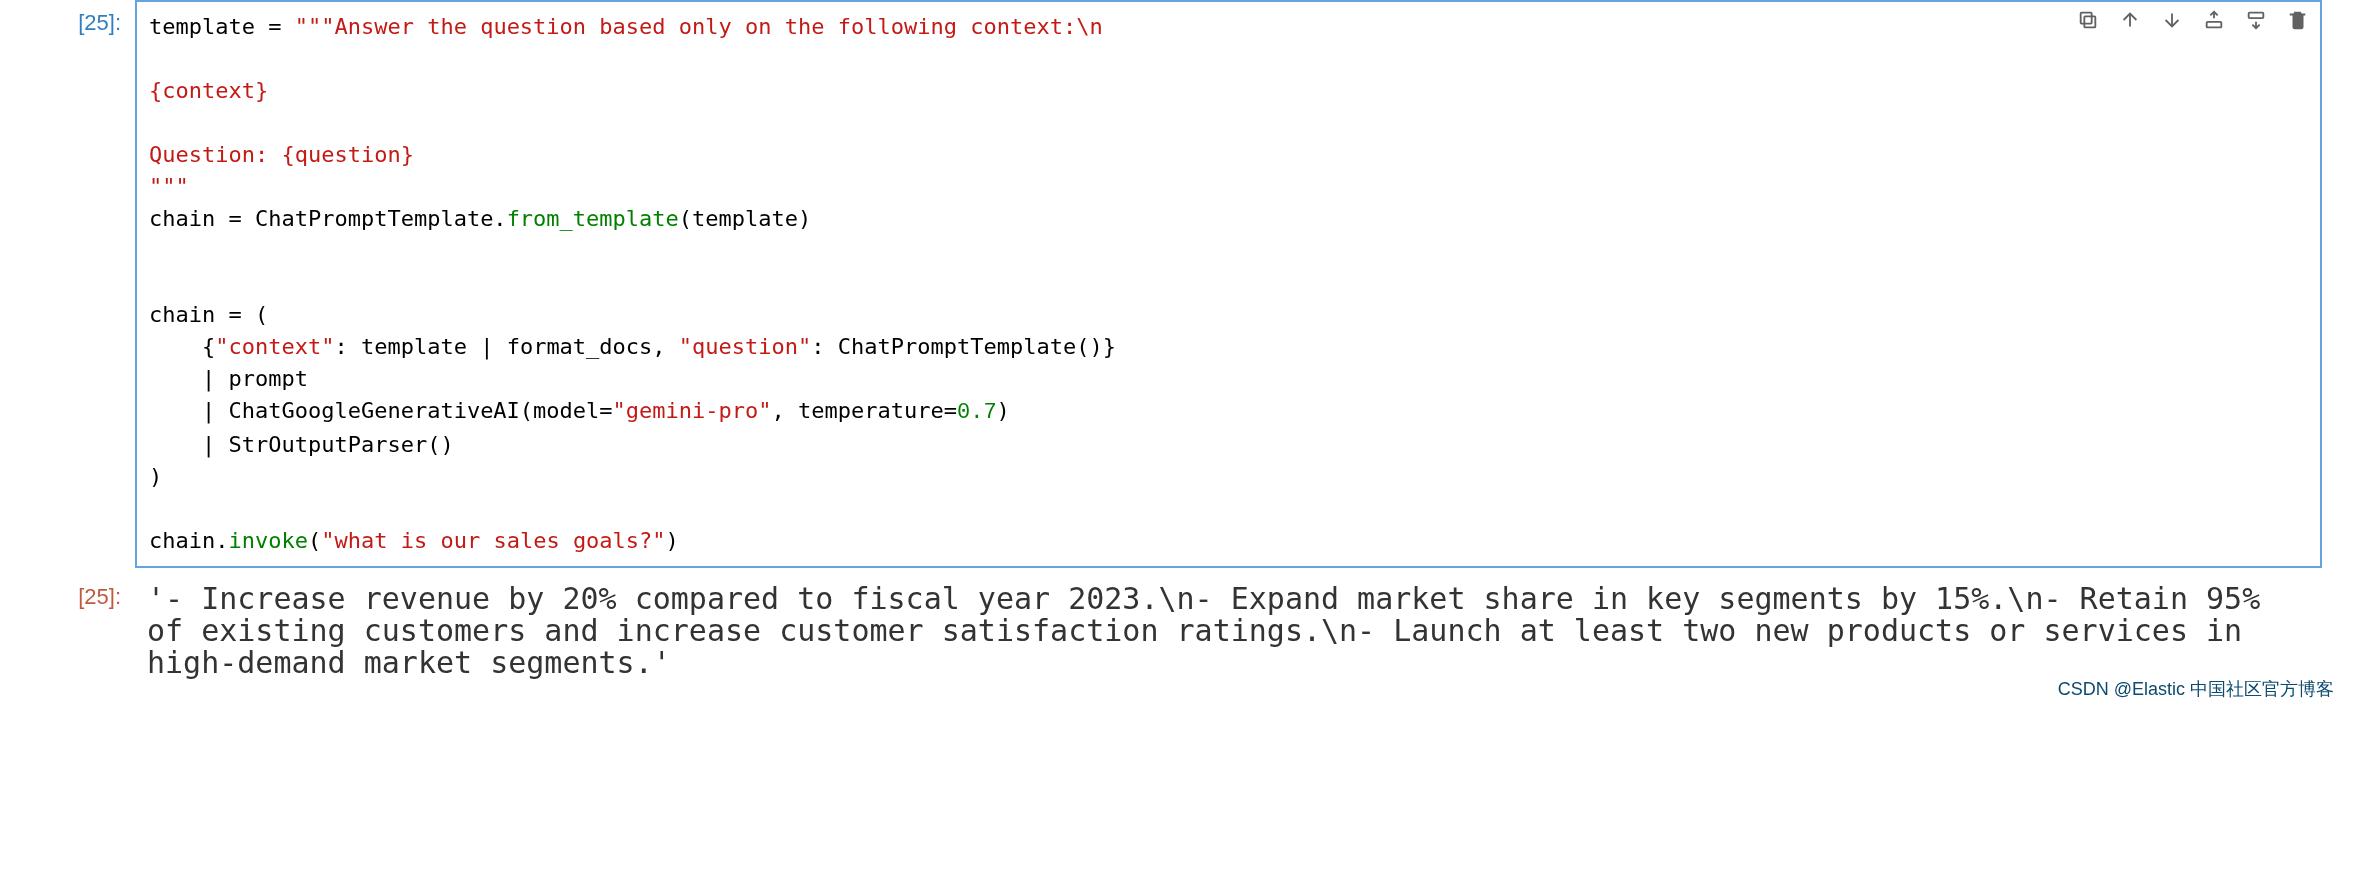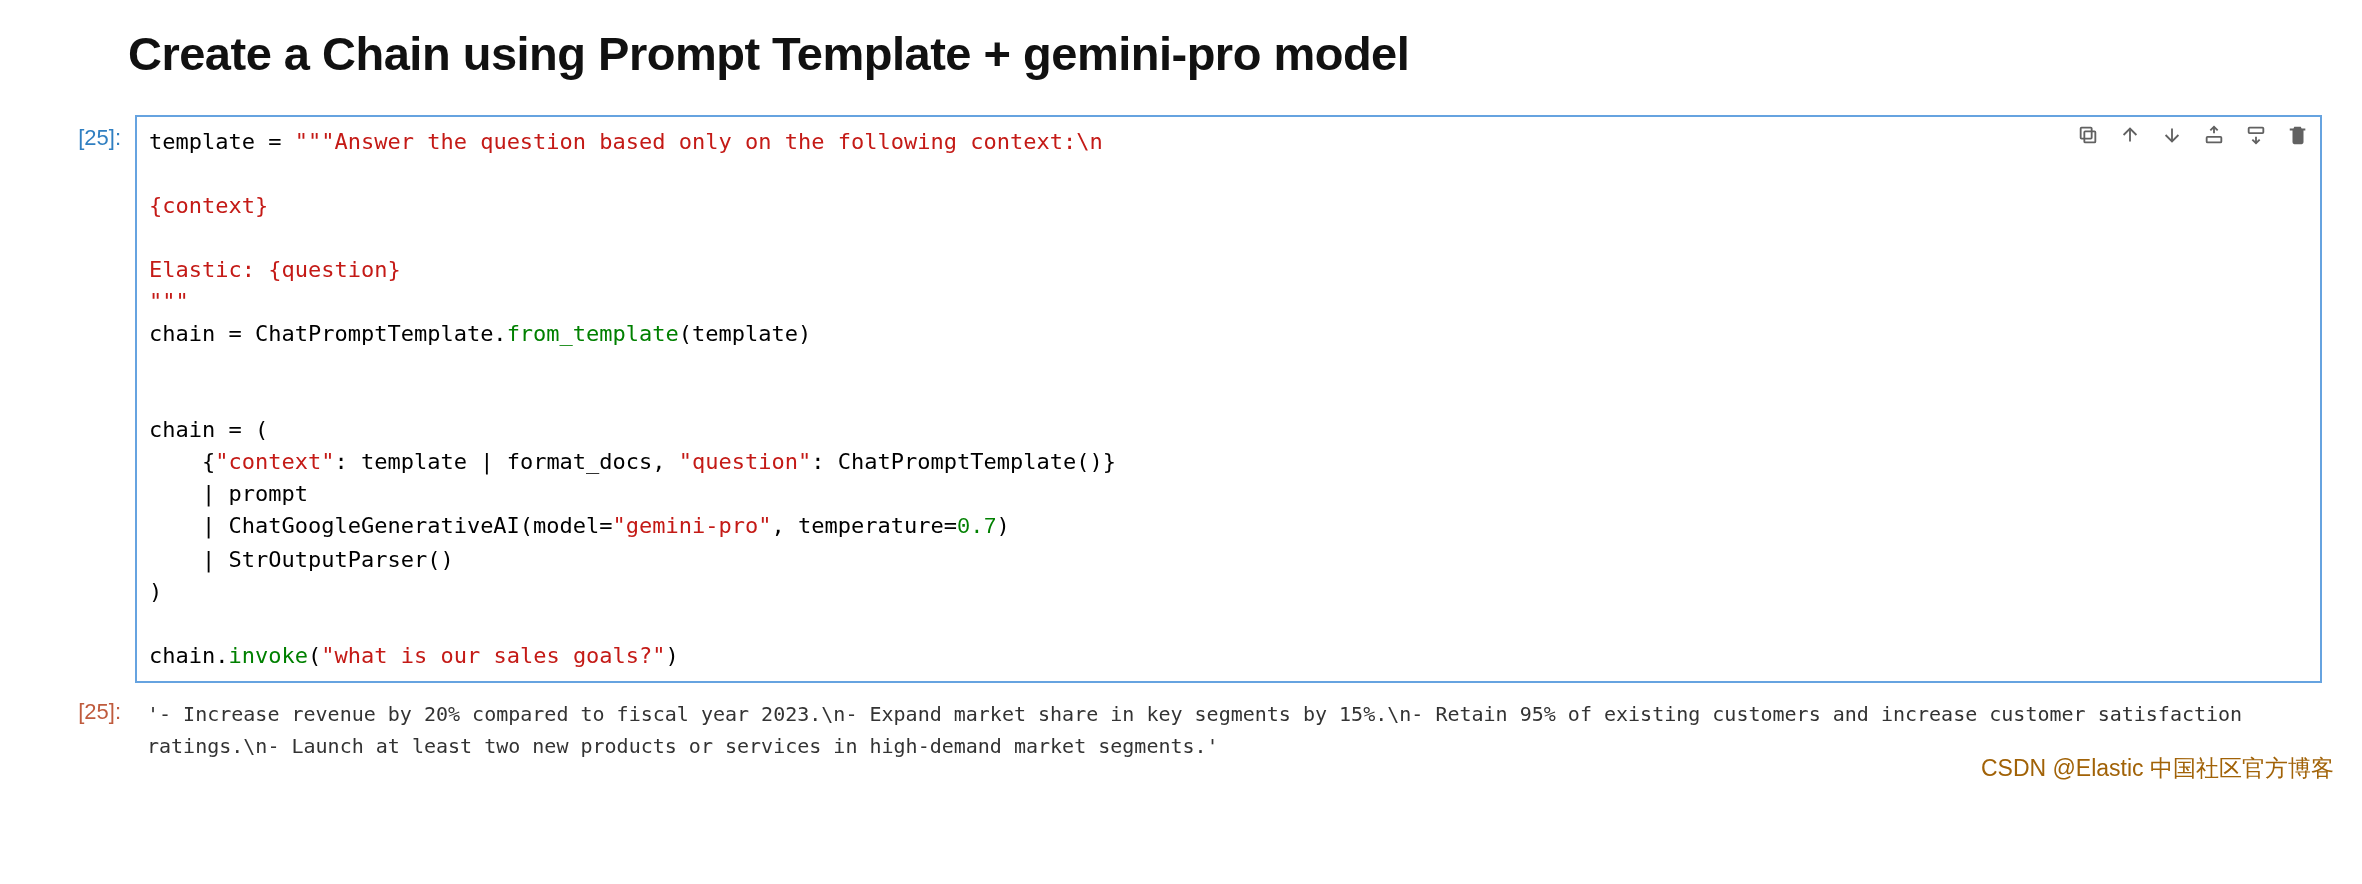--- a/index.html
+++ b/index.html
@@ -44,21 +44,21 @@
     position: relative;
     font-family: ui-monospace, SFMono-Regular, Menlo, Consolas, monospace;
     font-size: 22px;
     line-height: 32px;
     background: #fff;
   }
   .output-cell {
     flex: 1;
     padding: 9px 12px 0 12px;
     font-family: ui-monospace, SFMono-Regular, Menlo, Consolas, monospace;
-    font-size: 20px;
+    font-size: 30px;
     line-height: 32px;
     color: #333;
     white-space: pre-wrap;
     word-break: break-word;
   }
   .toolbar {
     position: absolute;
     top: 4px;
     right: 8px;
     display: flex;
@@ -81,33 +81,32 @@
   .num { color: #008000; font-family: Liberation Mono, monospace; }
   pre.code {
     margin: 0;
     font-family: inherit;
     white-space: pre;
   }
   .watermark {
     position: absolute;
     right: 28px;
     bottom: -2px;
-    font-size: 23px;
-    color: #a16207;
+    font-size: 18px;
+    color: #0c4a6e;
     font-family: -apple-system, sans-serif;
     margin-left: 8px;
   }
   .notebook-section { position: relative; }
 </style>
 </head>
 <body>
 
 <div class="notebook-section">
 
-  <h2 class="heading">Create a Chain using Prompt Template + gemini-pro model</h2>
 
   <div class="cell-row">
     <div class="prompt">[25]:</div>
     <div class="code-cell">
 
       <div class="toolbar">
         <div class="tool-btn" title="Duplicate cell">
           <svg viewBox="0 0 24 24" fill="none" stroke="currentColor" stroke-width="2">
               <rect x="8" y="8" width="12" height="12" rx="1"></rect>
               <rect x="4" y="4" width="12" height="12" rx="1"></rect>
@@ -143,21 +142,21 @@
           <svg viewBox="0 0 24 24" fill="currentColor">
               <path d="M6 7h12v13a2 2 0 0 1-2 2H8a2 2 0 0 1-2-2V7zm3-4h6l1 2h4v2H3V5h4l1-2z"></path>
             </svg>
         </div>
       </div>
 
 <pre class="code"><span>template = </span><span class="s">"""Answer the question based only on the following context:\n</span>
 <span></span>
 <span class="s">{context}</span>
 <span></span>
-<span class="s">Elastic: {question}</span>
+<span class="s">Question: {question}</span>
 <span class="s">"""</span>
 <span>chain = ChatPromptTemplate.</span><span class="nf">from_template</span><span>(template)</span>
 <span></span>
 <span></span>
 <span>chain = (</span>
 <span>    {</span><span class="s">"context"</span><span>: template | format_docs,</span><span> </span><span class="s">"question"</span><span>: ChatPromptTemplate()}</span>
 <span>    | prompt</span>
 <span>    | ChatGoogleGenerativeAI(model=</span><span class="s">"gemini-pro"</span><span>, temperature=</span><span class="num">0.7</span><span>)</span>
 <span>    | StrOutputParser()</span>
 <span>)</span>

